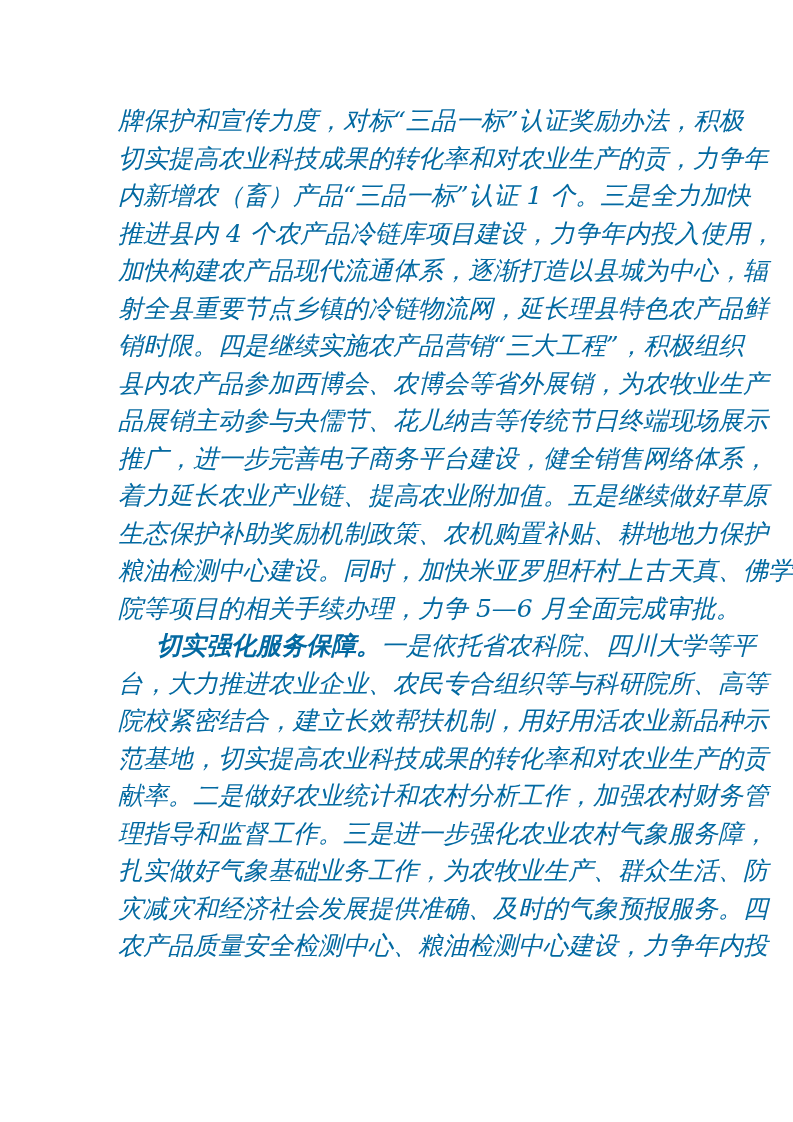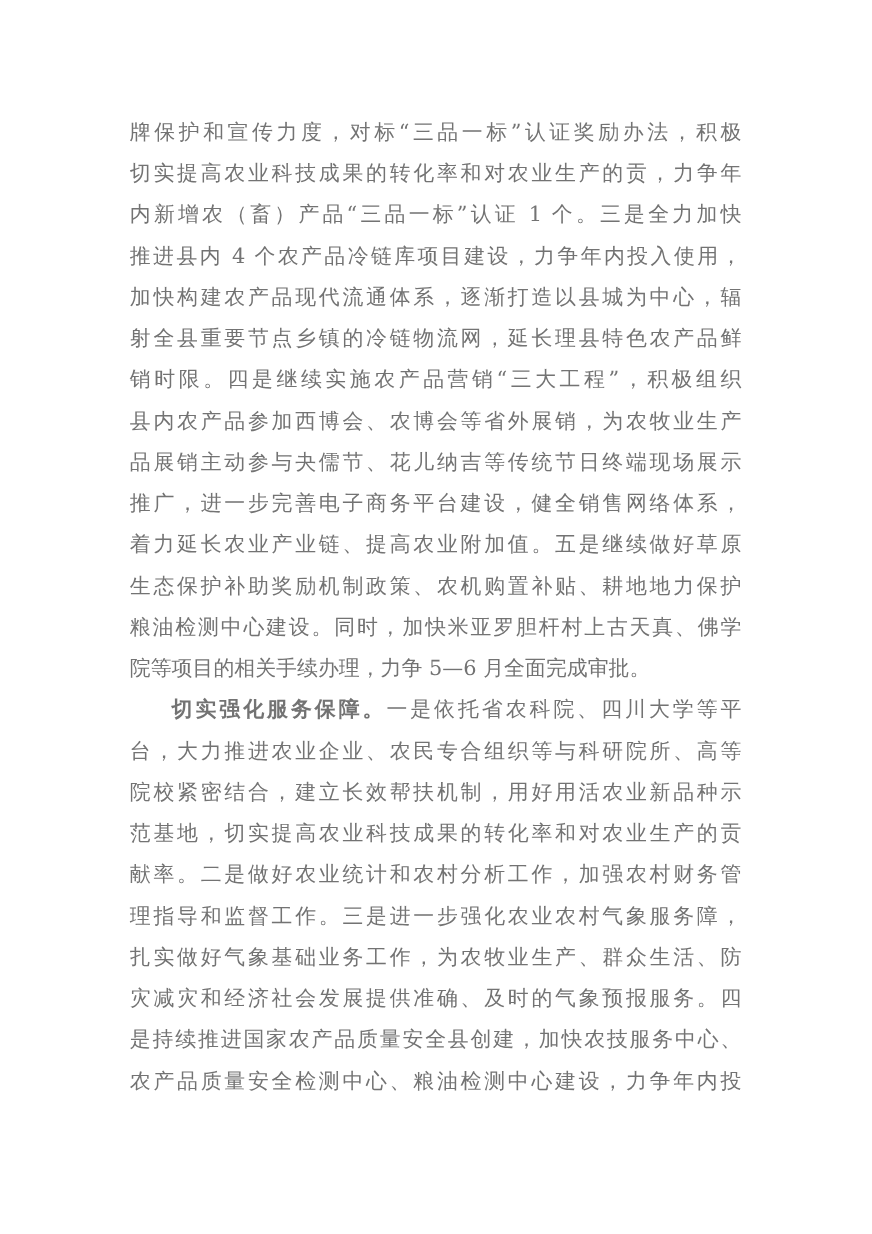--- a/index.html
+++ b/index.html
@@ -3,23 +3,24 @@
 <meta charset="utf-8">
 <style>
   html, body { margin: 0; padding: 0; background: #ffffff; }
   body { width: 793px; height: 1122px; position: relative; overflow: hidden; }
   .page {
     position: absolute;
     left: 118px;
     top: 102px;
     width: 556px;
     font-family: "DejaVu Serif", "Liberation Serif", serif;
-    font-size: 19px;
-    color: #737373;
+    font-size: 25px;
+    color: #0369a1;
     line-height: 37.5px;
+    font-style: italic;
   }
   .line {
     display: block;
     white-space: nowrap;
     text-align: justify;
     text-align-last: justify;
     height: 37.5px;
   }
   .line.last { text-align-last: left; }
   .indent { padding-left: 38px; }
@@ -47,16 +48,15 @@
   </div>
   <div>
     <span class="line indent"><span class="heading">切实强化服务保障。</span><span>一是依托省农科院、四川大学等平</span></span>
     <span class="line">台，大力推进农业企业、农民专合组织等与科研院所、高等</span>
     <span class="line">院校紧密结合，建立长效帮扶机制，用好用活农业新品种示</span>
     <span class="line">范基地，切实提高农业科技成果的转化率和对农业生产的贡</span>
     <span class="line">献率。二是做好农业统计和农村分析工作，加强农村财务管</span>
     <span class="line">理指导和监督工作。三是进一步强化农业农村气象服务障，</span>
     <span class="line">扎实做好气象基础业务工作，为农牧业生产、群众生活、防</span>
     <span class="line">灾减灾和经济社会发展提供准确、及时的气象预报服务。四</span>
-    <span class="line">是持续推进国家农产品质量安全县创建，加快农技服务中心、</span>
     <span class="line">农产品质量安全检测中心、粮油检测中心建设，力争年内投</span>
   </div>
 </div>
 
 </body></html>

